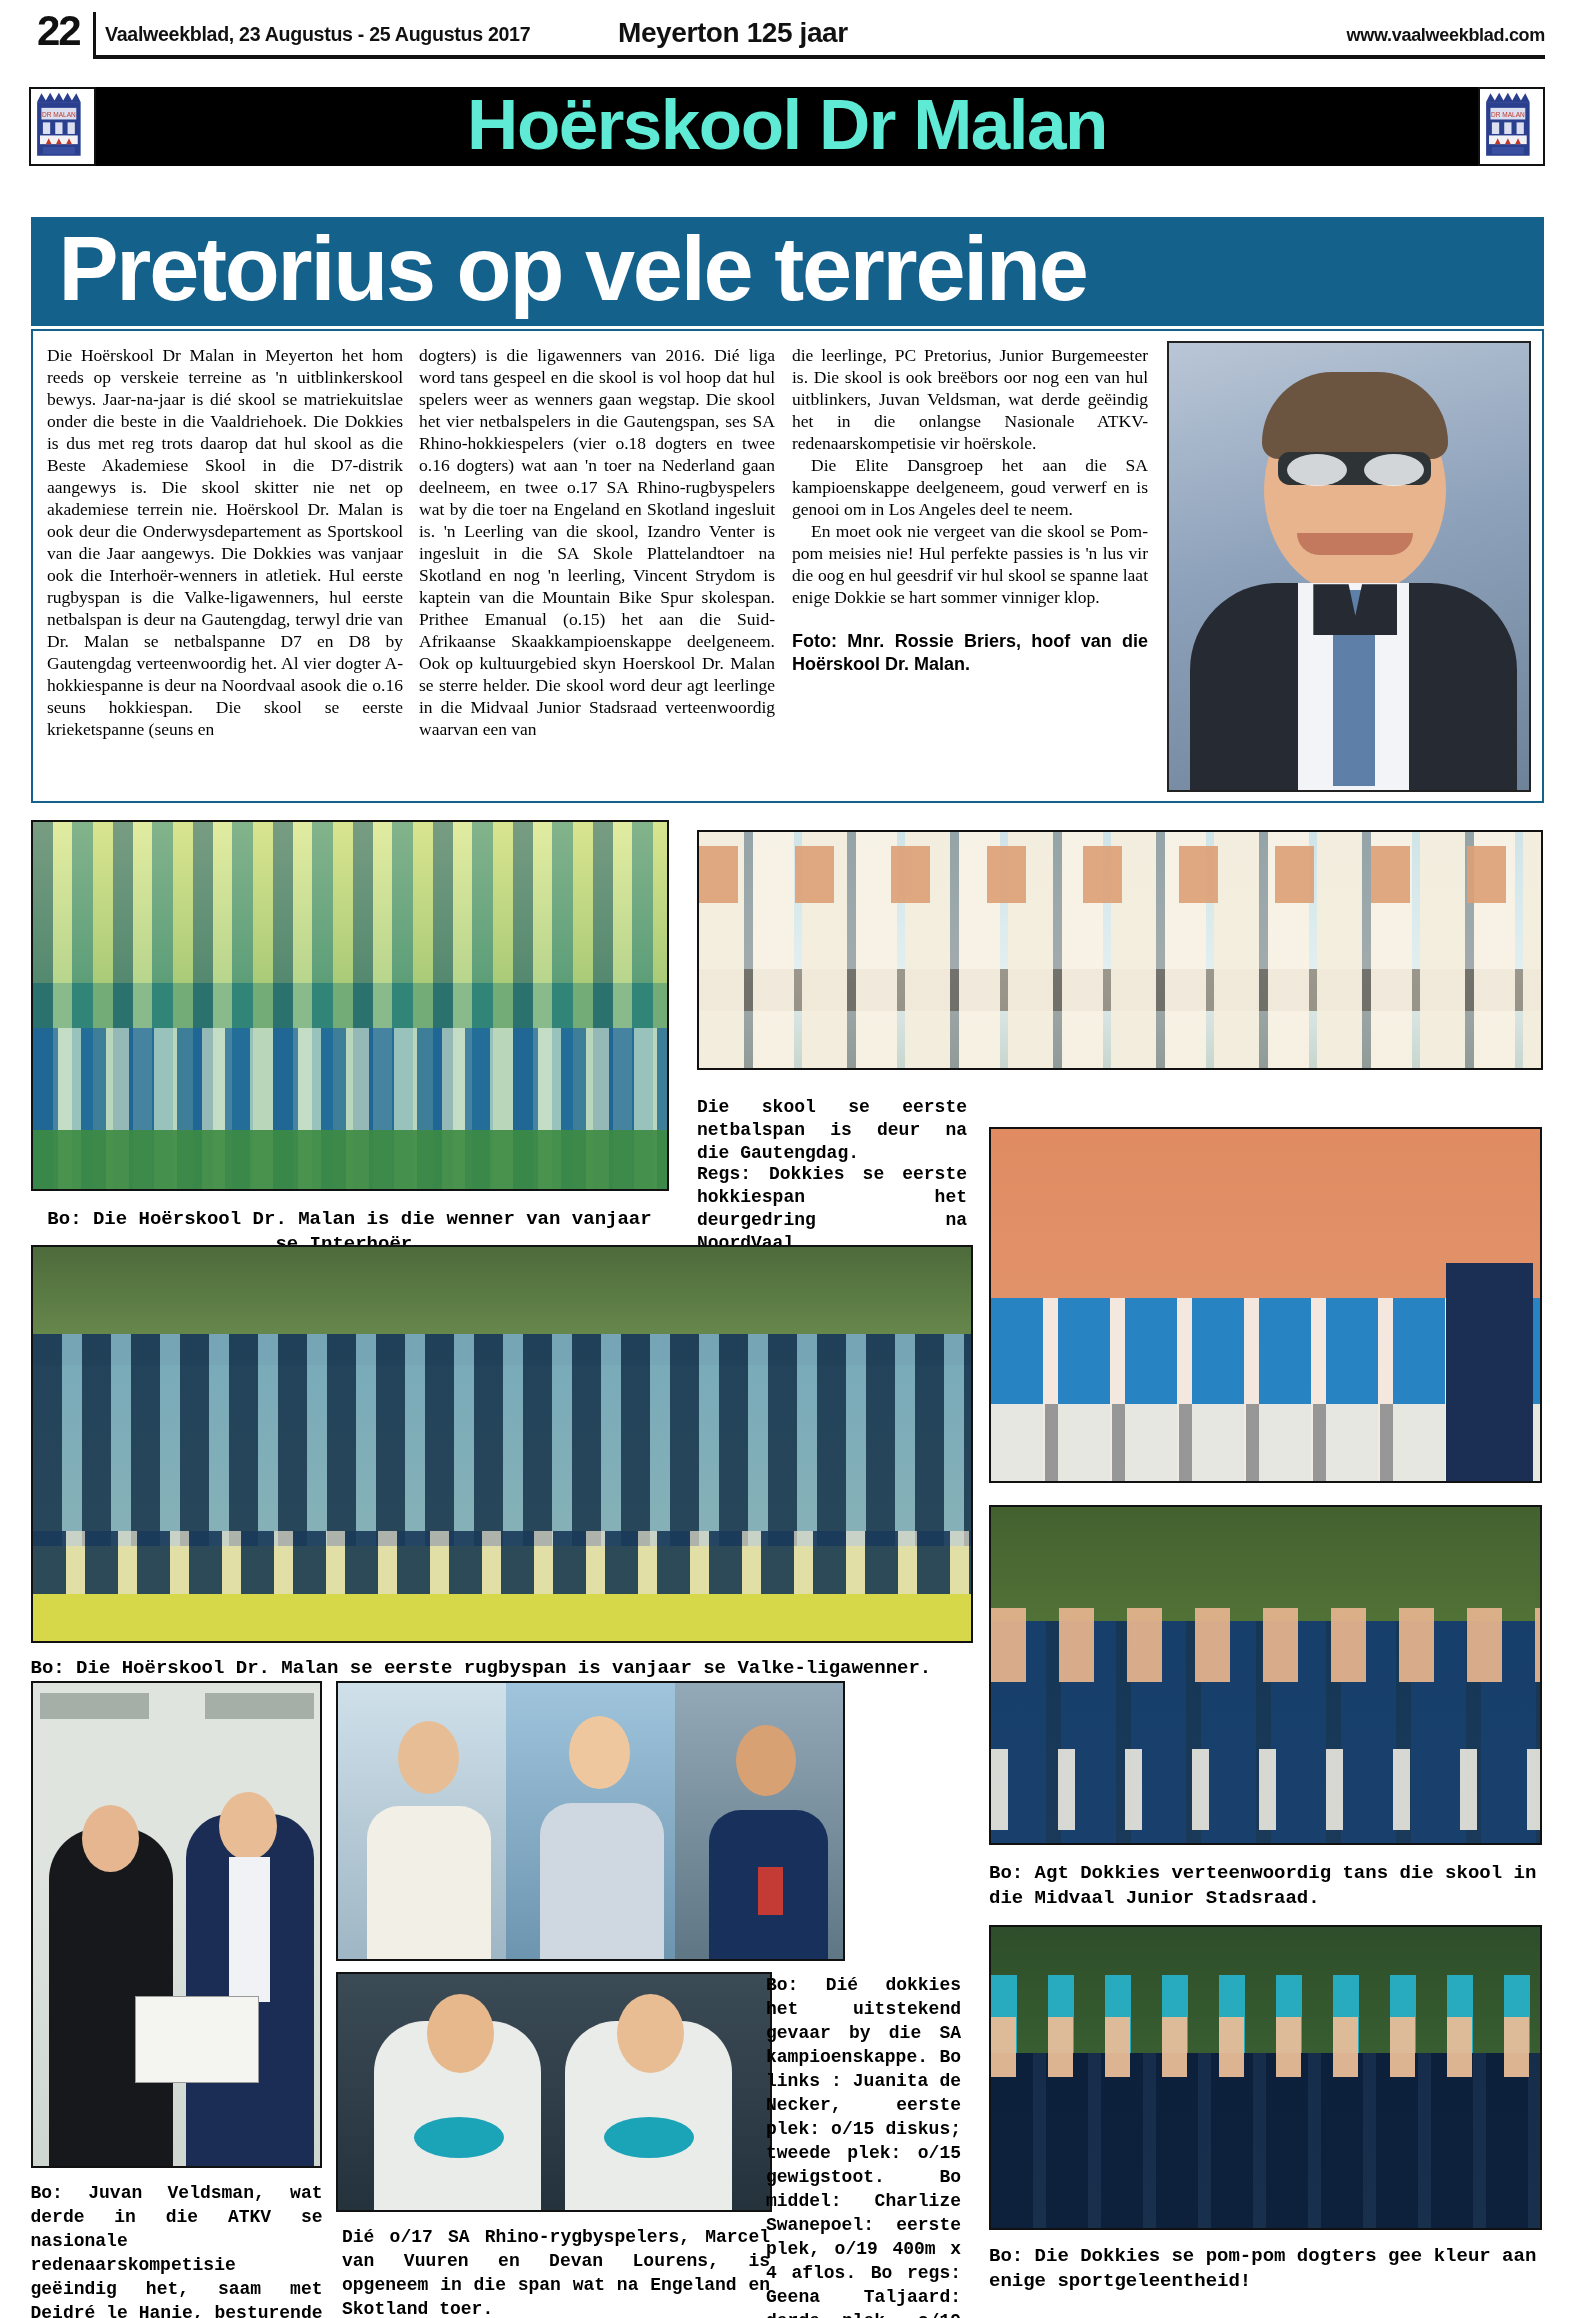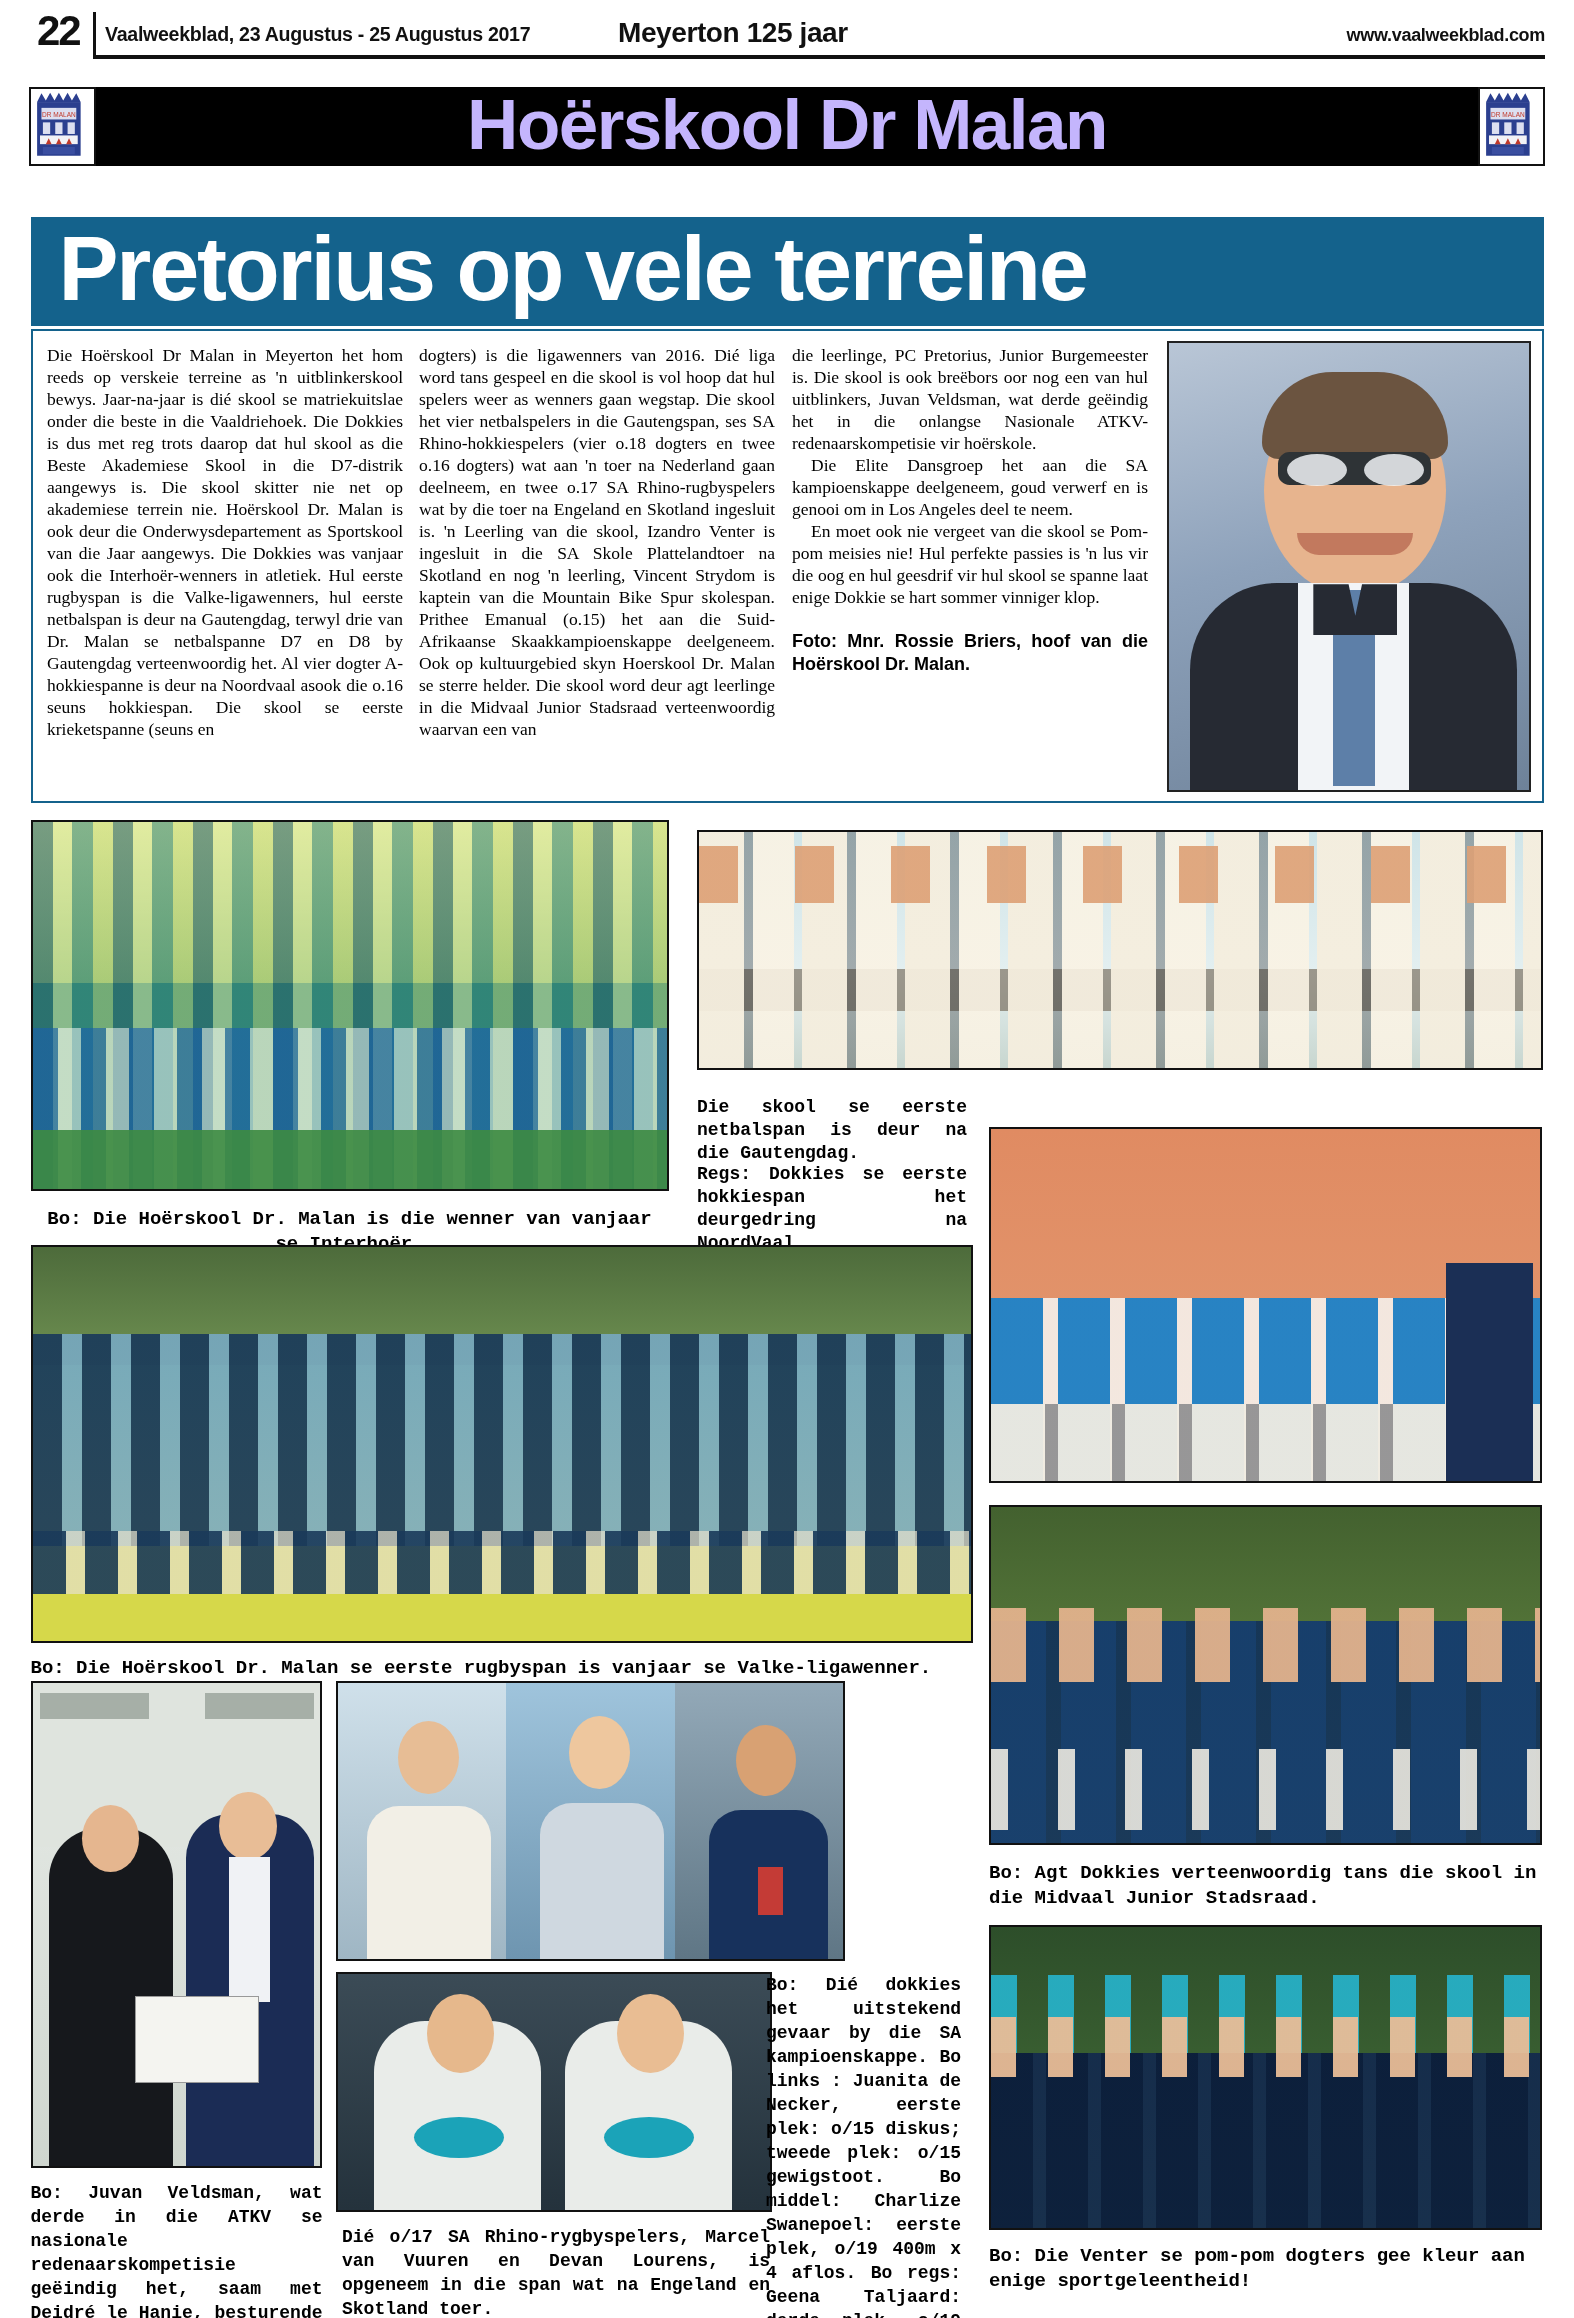--- a/index.html
+++ b/index.html
@@ -19,21 +19,21 @@
              letter-spacing:-0.3px; white-space:nowrap; }
   .mh-center { position:absolute; left:589px; top:4.4px; font-size:28px; font-weight:bold;
                letter-spacing:-0.4px; white-space:nowrap; }
   .mh-url { position:absolute; right:0; top:11.6px; font-size:18px; font-weight:bold;
             letter-spacing:-0.3px; white-space:nowrap; }
   .mh-bottomline { position:absolute; left:64px; top:42px; width:1452px; height:3.6px; background:#111; }
 
   
   .schoolbar { position:absolute; left:29px; top:87px; width:1516px; height:79px; background:#000; }
   .schoolbar .title { position:absolute; left:0; top:0; width:1516px; height:79px;
-     color:#c4b5fd; font-size:71px; font-weight:bold; line-height:76px; text-align:center;
+     color:#5eead4; font-size:71px; font-weight:bold; line-height:76px; text-align:center;
      letter-spacing:-1.5px; white-space:nowrap; }
   .crest { position:absolute; top:87px; width:67px; height:79px; background:#fff;
            border:2.2px solid #111; overflow:hidden; }
   .crest.left { left:29px; } .crest.right { left:1478px; }
   .crest svg { display:block; }
 
   
   .headline-band { position:absolute; left:30.5px; top:217px; width:1513px; height:109px;
                    background:#14628c; }
   .headline-band .hl { position:absolute; left:28px; top:-4.4px; width:1469px; height:116px;
@@ -254,14 +254,14 @@
   <div style="position:absolute;left:0;top:30%;width:100%;height:20%;
      background:repeating-linear-gradient(90deg, rgba(232,188,150,.95) 0 25px, rgba(0,0,0,0) 25px 57px);"></div>
 </div>
 
 <div class="cap" style="left:30.5px; top:2181px; width:292px; font-size:18px; line-height:24px;">Bo: Juvan Veldsman, wat derde in die ATKV se nasionale redenaarskompetisie geëindig het, saam met Deidré le Hanie, besturende direkteur van die ATKV.</div>
 
 <div class="cap" style="left:342px; top:2225px; width:428px; font-size:18px; line-height:24px;">Dié o/17 SA Rhino-rygbyspelers, Marcel van Vuuren en Devan Lourens, is opgeneem in die span wat na Engeland en Skotland toer.</div>
 
 <div class="cap" style="left:766px; top:1973px; width:195px; font-size:18px; line-height:24px;">Bo: Dié dokkies het uitstekend gevaar by die SA kampioenskappe. Bo links : Juanita de Necker, eerste plek: o/15 diskus; tweede plek: o/15 gewigstoot. Bo middel: Charlize Swanepoel: eerste plek, o/19 400m x 4 aflos. Bo regs: Geena Taljaard: derde plek, o/19 verspring.</div>
 
-<div class="cap" style="left:989px; top:2244px; width:554px; font-size:19px; line-height:25px; text-align:left;">Bo: Die Venter se pom-pom dogters gee kleur aan enige sportgeleentheid!</div>
+<div class="cap" style="left:989px; top:2244px; width:554px; font-size:19px; line-height:25px; text-align:left;">Bo: Die Dokkies se pom-pom dogters gee kleur aan enige sportgeleentheid!</div>
 
 
 </body></html>

